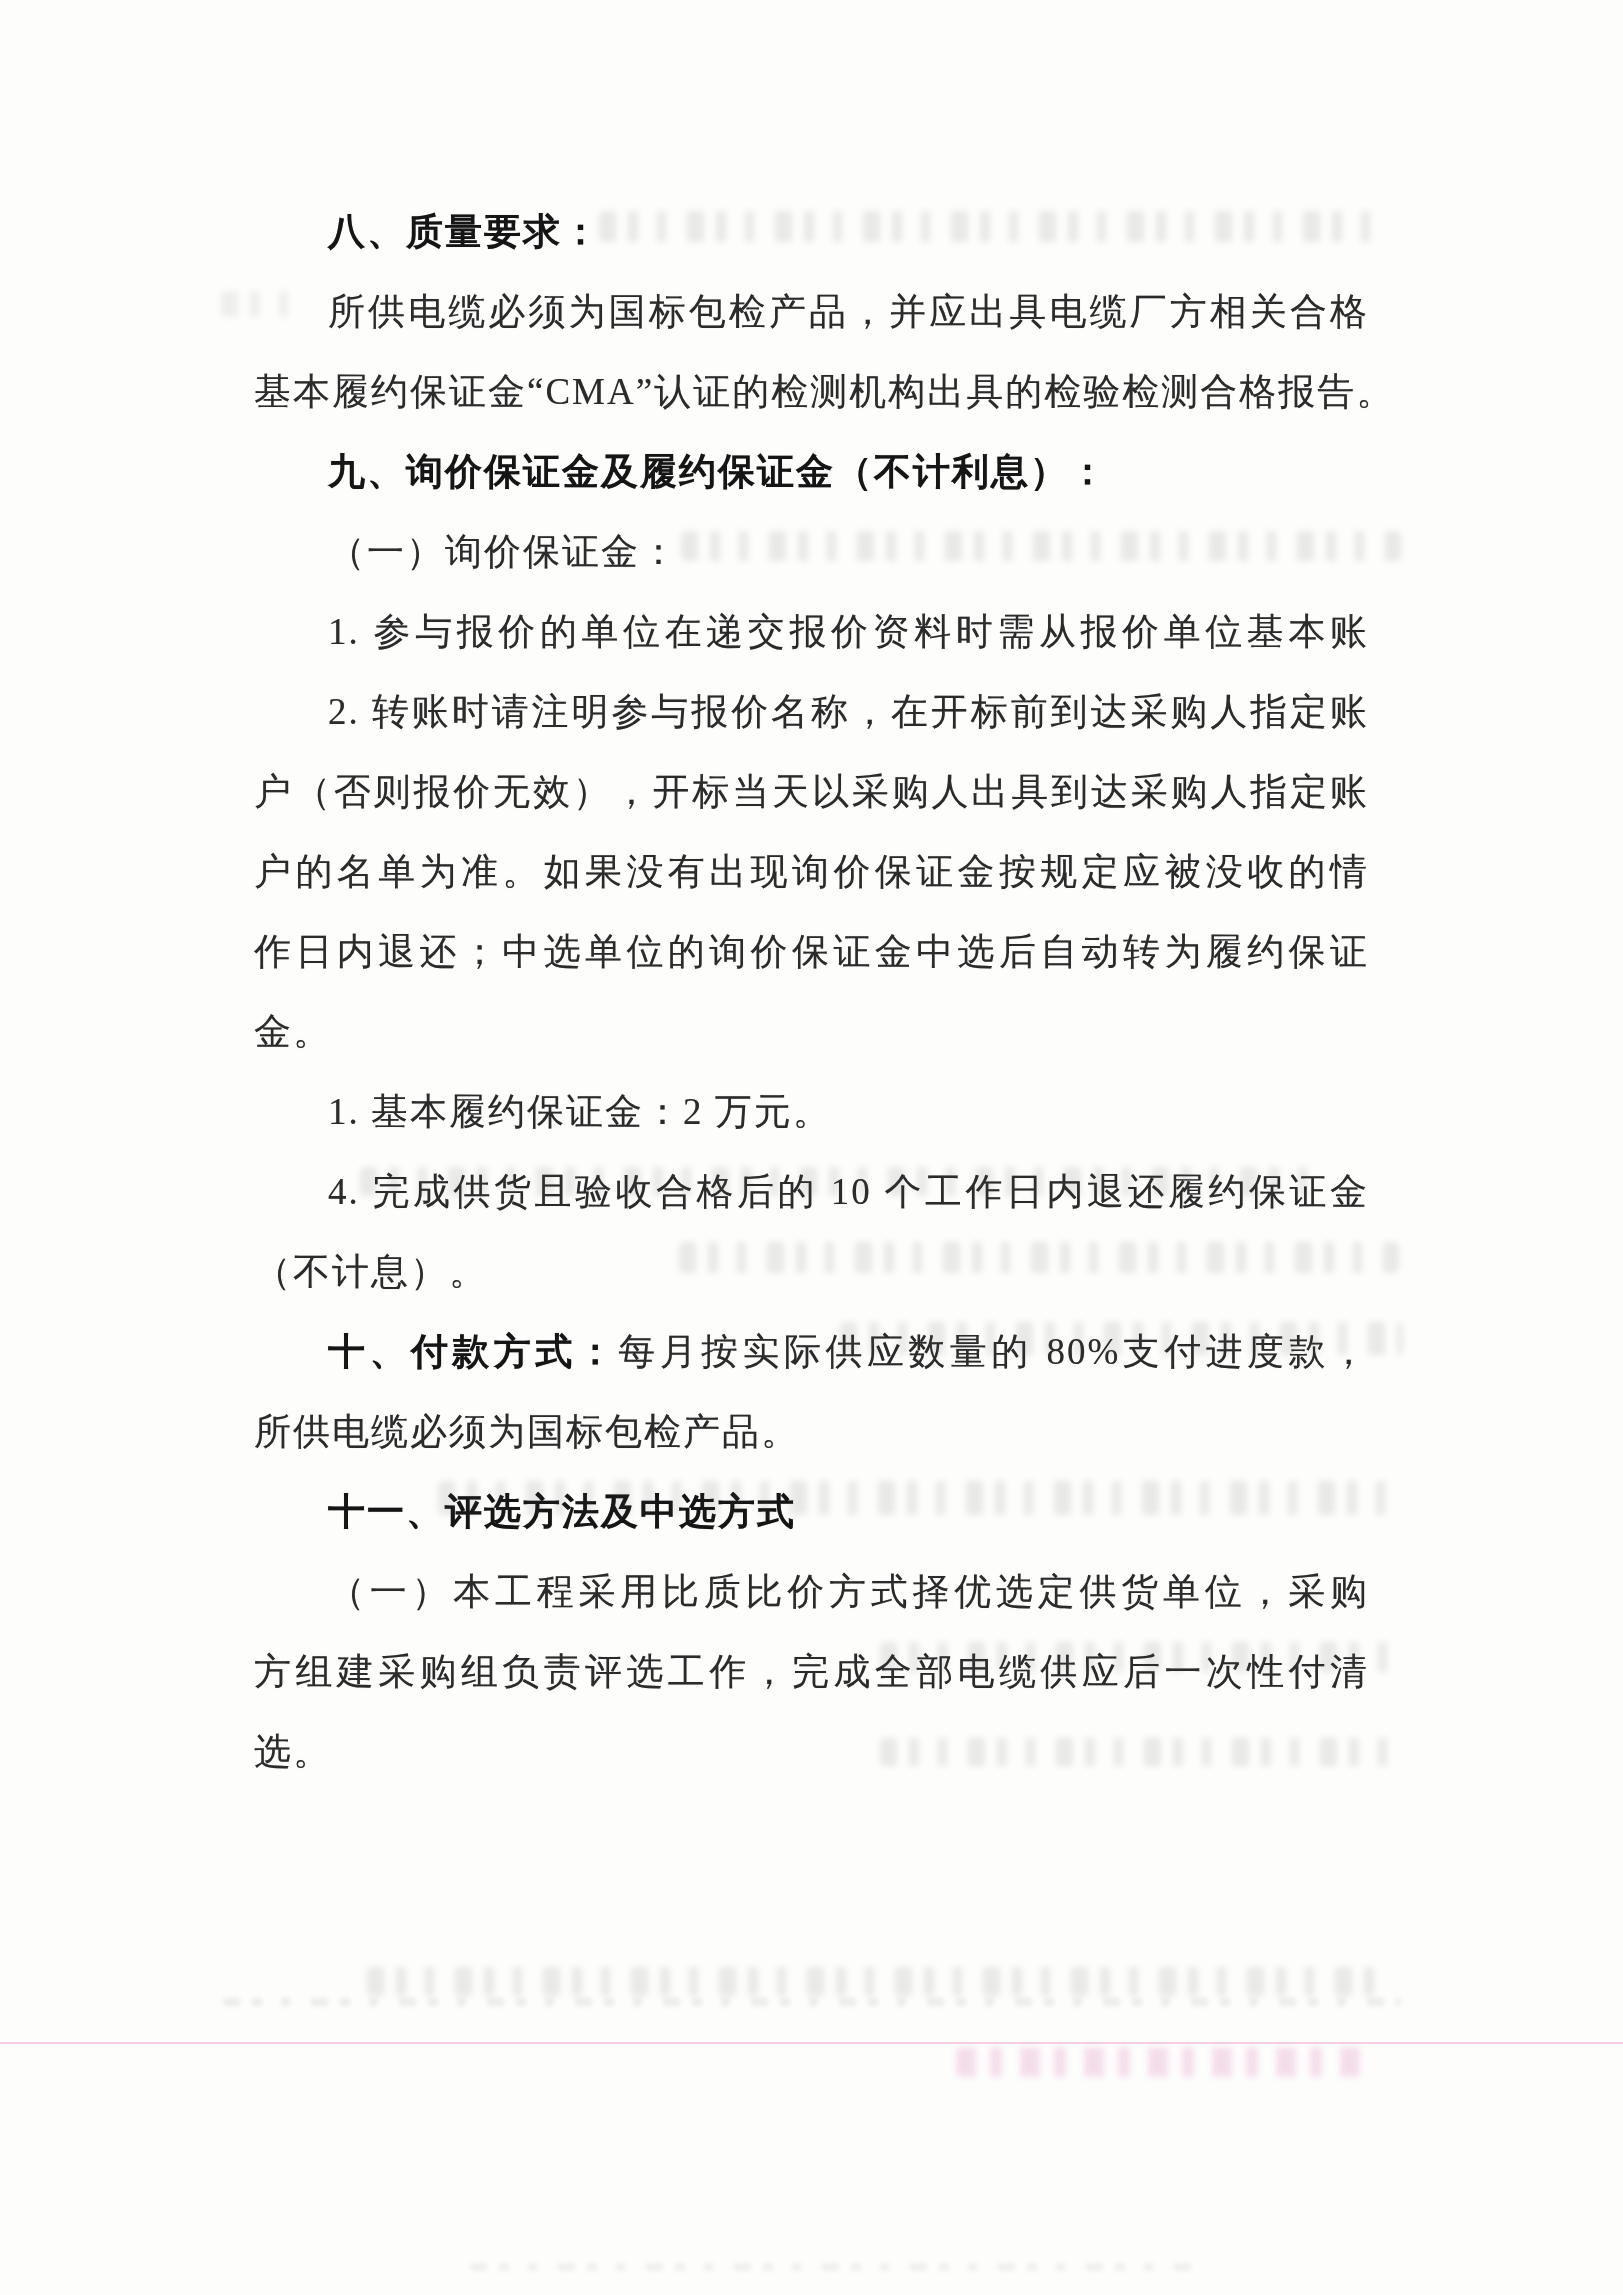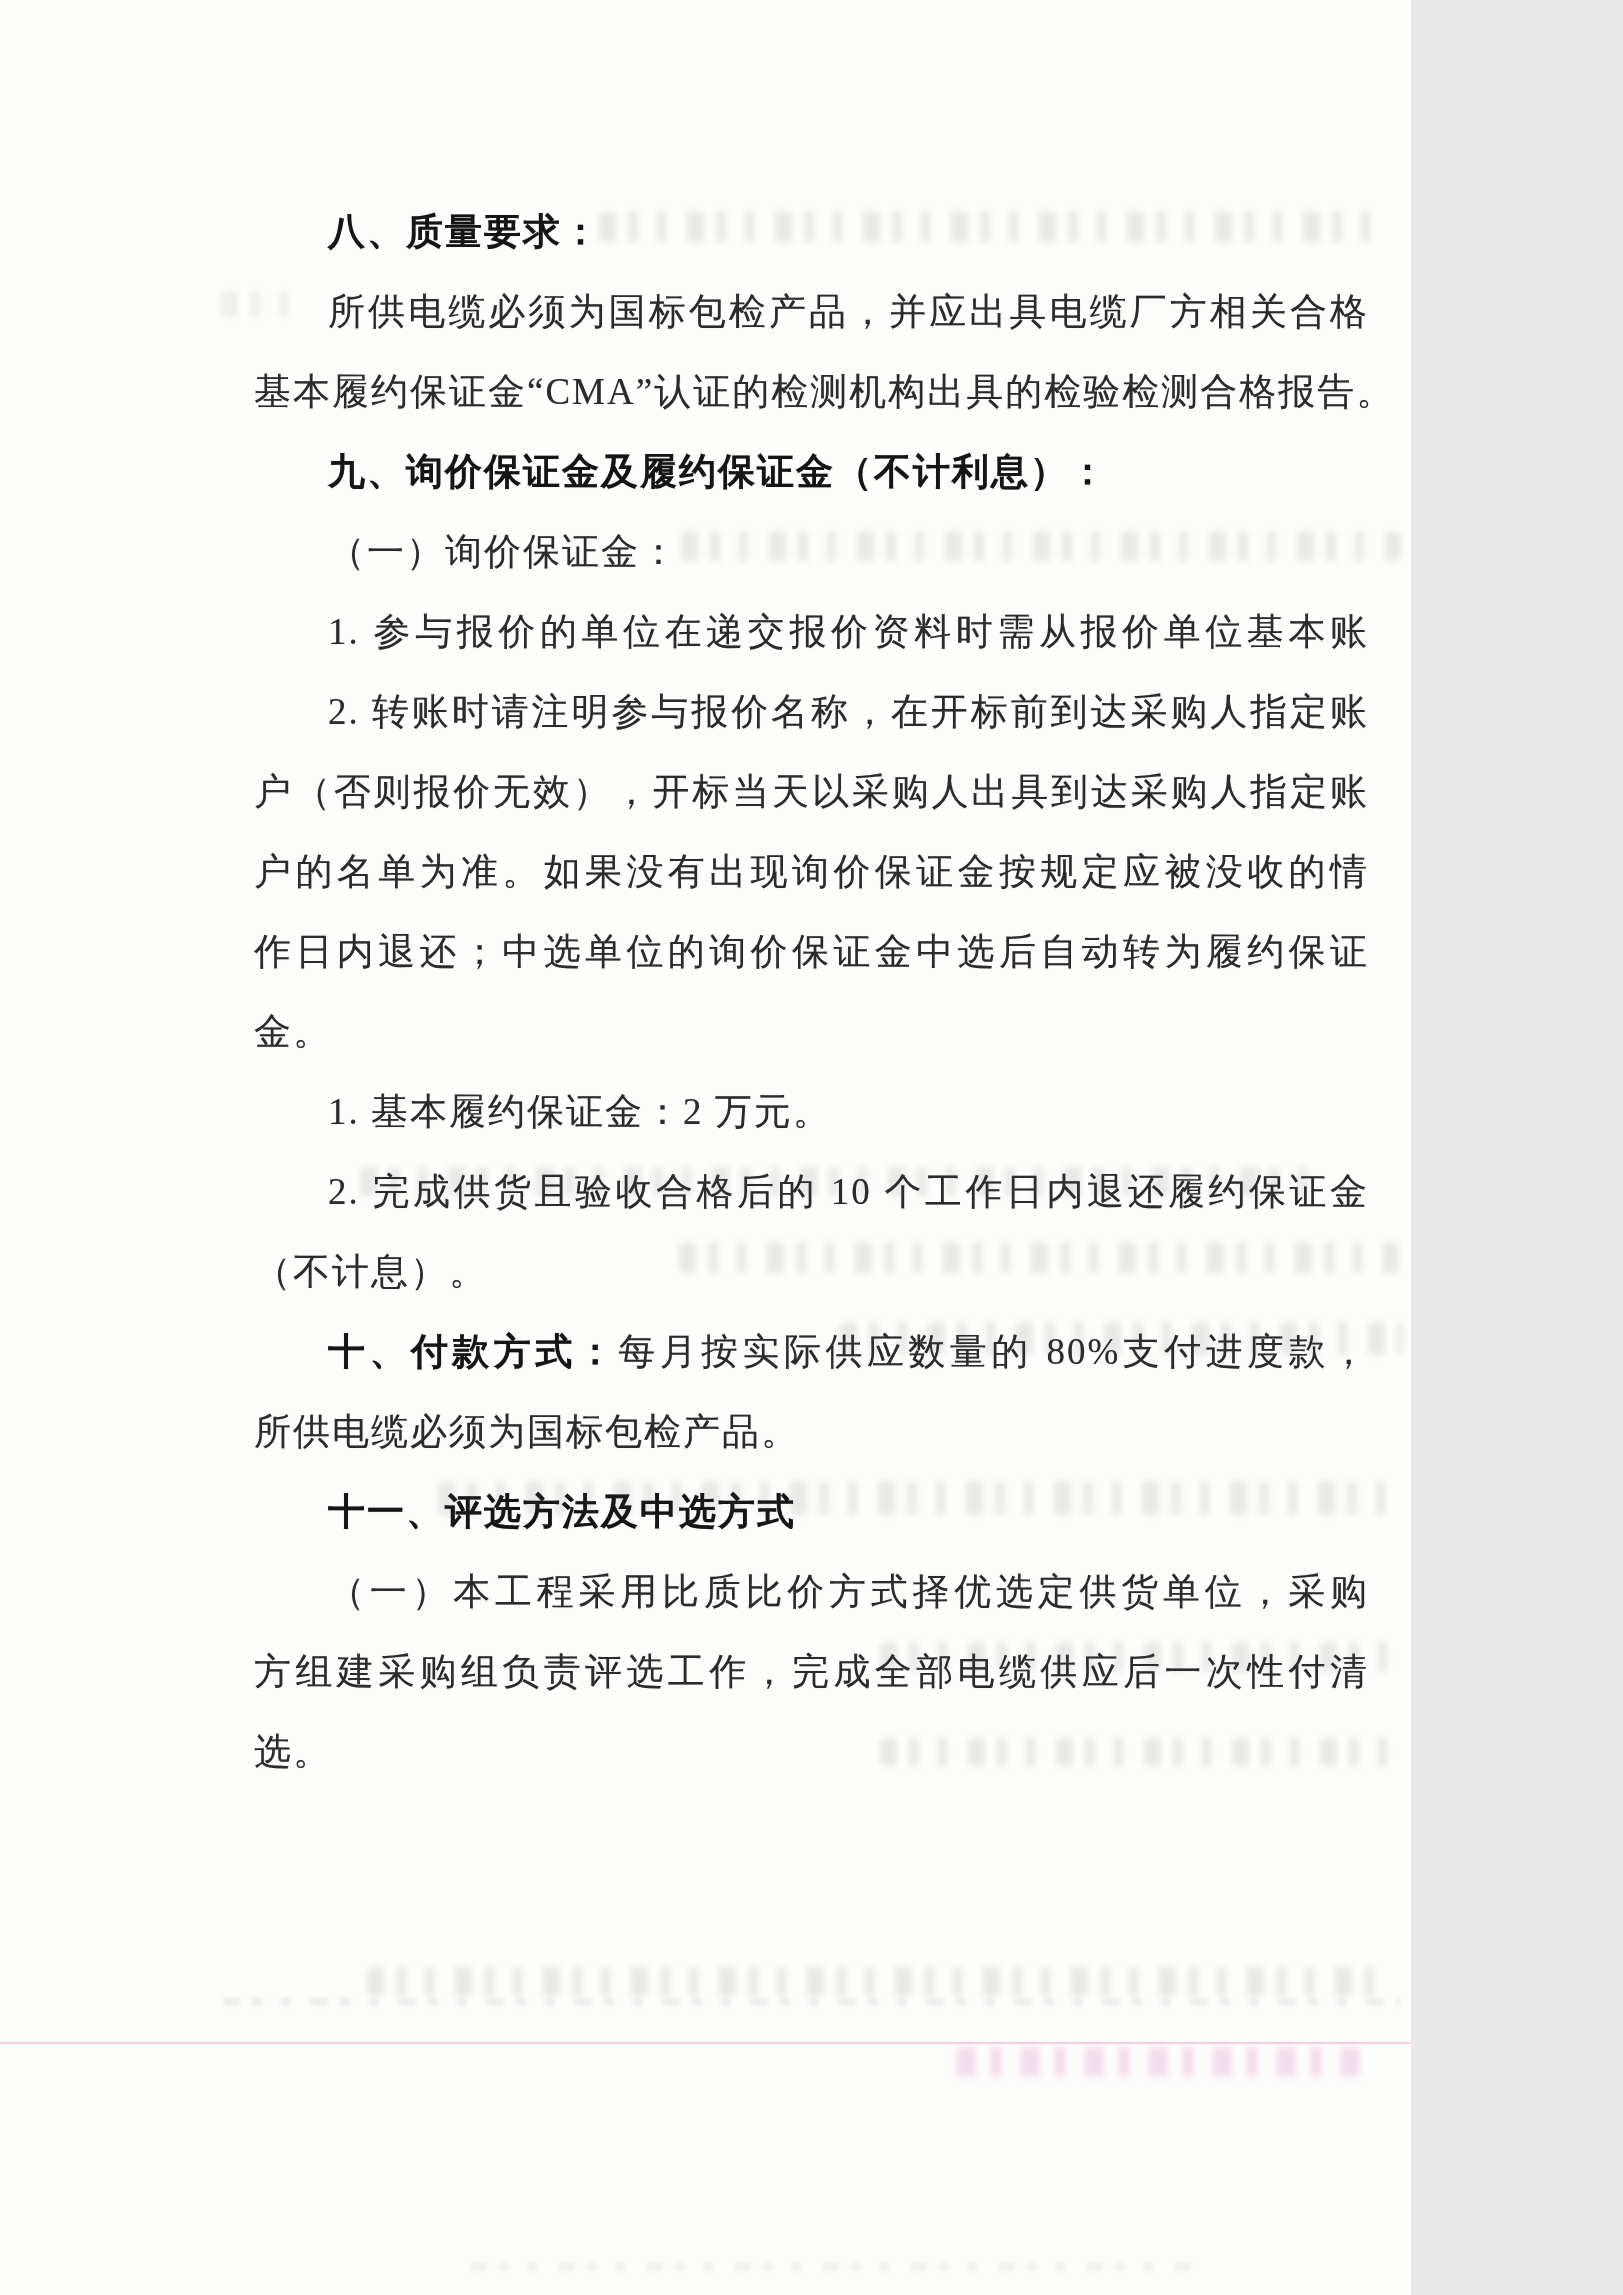--- a/index.html
+++ b/index.html
@@ -1,18 +1,18 @@
 <!DOCTYPE html>
 <html style="font-size:10.5px"><head>
 <meta charset="utf-8">
 <style>
   html,body { margin:0; padding:0; background:#e9e9e9; }
   .page {
     position:relative;
-    width:1411px; height:2295px;
+    width:1623px; height:2295px;
     background:#fdfdfc;
     overflow:hidden;
     font-family:"Liberation Serif", serif;
     color:#2b2b2b;
   }
   .text-block {
     position:absolute;
     left:254px; top:192px; width:1115px;
     font-size:37px;
     letter-spacing:2px;
@@ -70,21 +70,21 @@
     <div class="line short">基本履约保证金“CMA”认证的检测机构出具的检验检测合格报告。</div>
     <div class="line indent short hd">九、询价保证金及履约保证金（不计利息）：</div>
     <div class="line indent short">（一）询价保证金：</div>
     <div class="line indent fill">1. 参与报价的单位在递交报价资料时需从报价单位基本账</div>
     <div class="line indent fill">2. 转账时请注明参与报价名称，在开标前到达采购人指定账</div>
     <div class="line fill">户（否则报价无效），开标当天以采购人出具到达采购人指定账</div>
     <div class="line fill">户的名单为准。如果没有出现询价保证金按规定应被没收的情</div>
     <div class="line fill">作日内退还；中选单位的询价保证金中选后自动转为履约保证</div>
     <div class="line short">金。</div>
     <div class="line indent short">1. 基本履约保证金：2 万元。</div>
-    <div class="line indent fill">2. 完成供货且验收合格后的 10 个工作日内退还履约保证金</div>
+    <div class="line indent fill">4. 完成供货且验收合格后的 10 个工作日内退还履约保证金</div>
     <div class="line short">（不计息）。</div>
     <div class="line indent fill"><span class="hd">十、付款方式：</span><span>每月按实际供应数量的 80%支付进度款，</span></div>
     <div class="line short">所供电缆必须为国标包检产品。</div>
     <div class="line indent short hd">十一、评选方法及中选方式</div>
     <div class="line indent fill">（一）本工程采用比质比价方式择优选定供货单位，采购</div>
     <div class="line fill">方组建采购组负责评选工作，完成全部电缆供应后一次性付清</div>
     <div class="line short">选。</div>
   </div>
 
   <div class="ghost" style="left:599px;  top:211px;  width:779px; height:31px;"></div>

